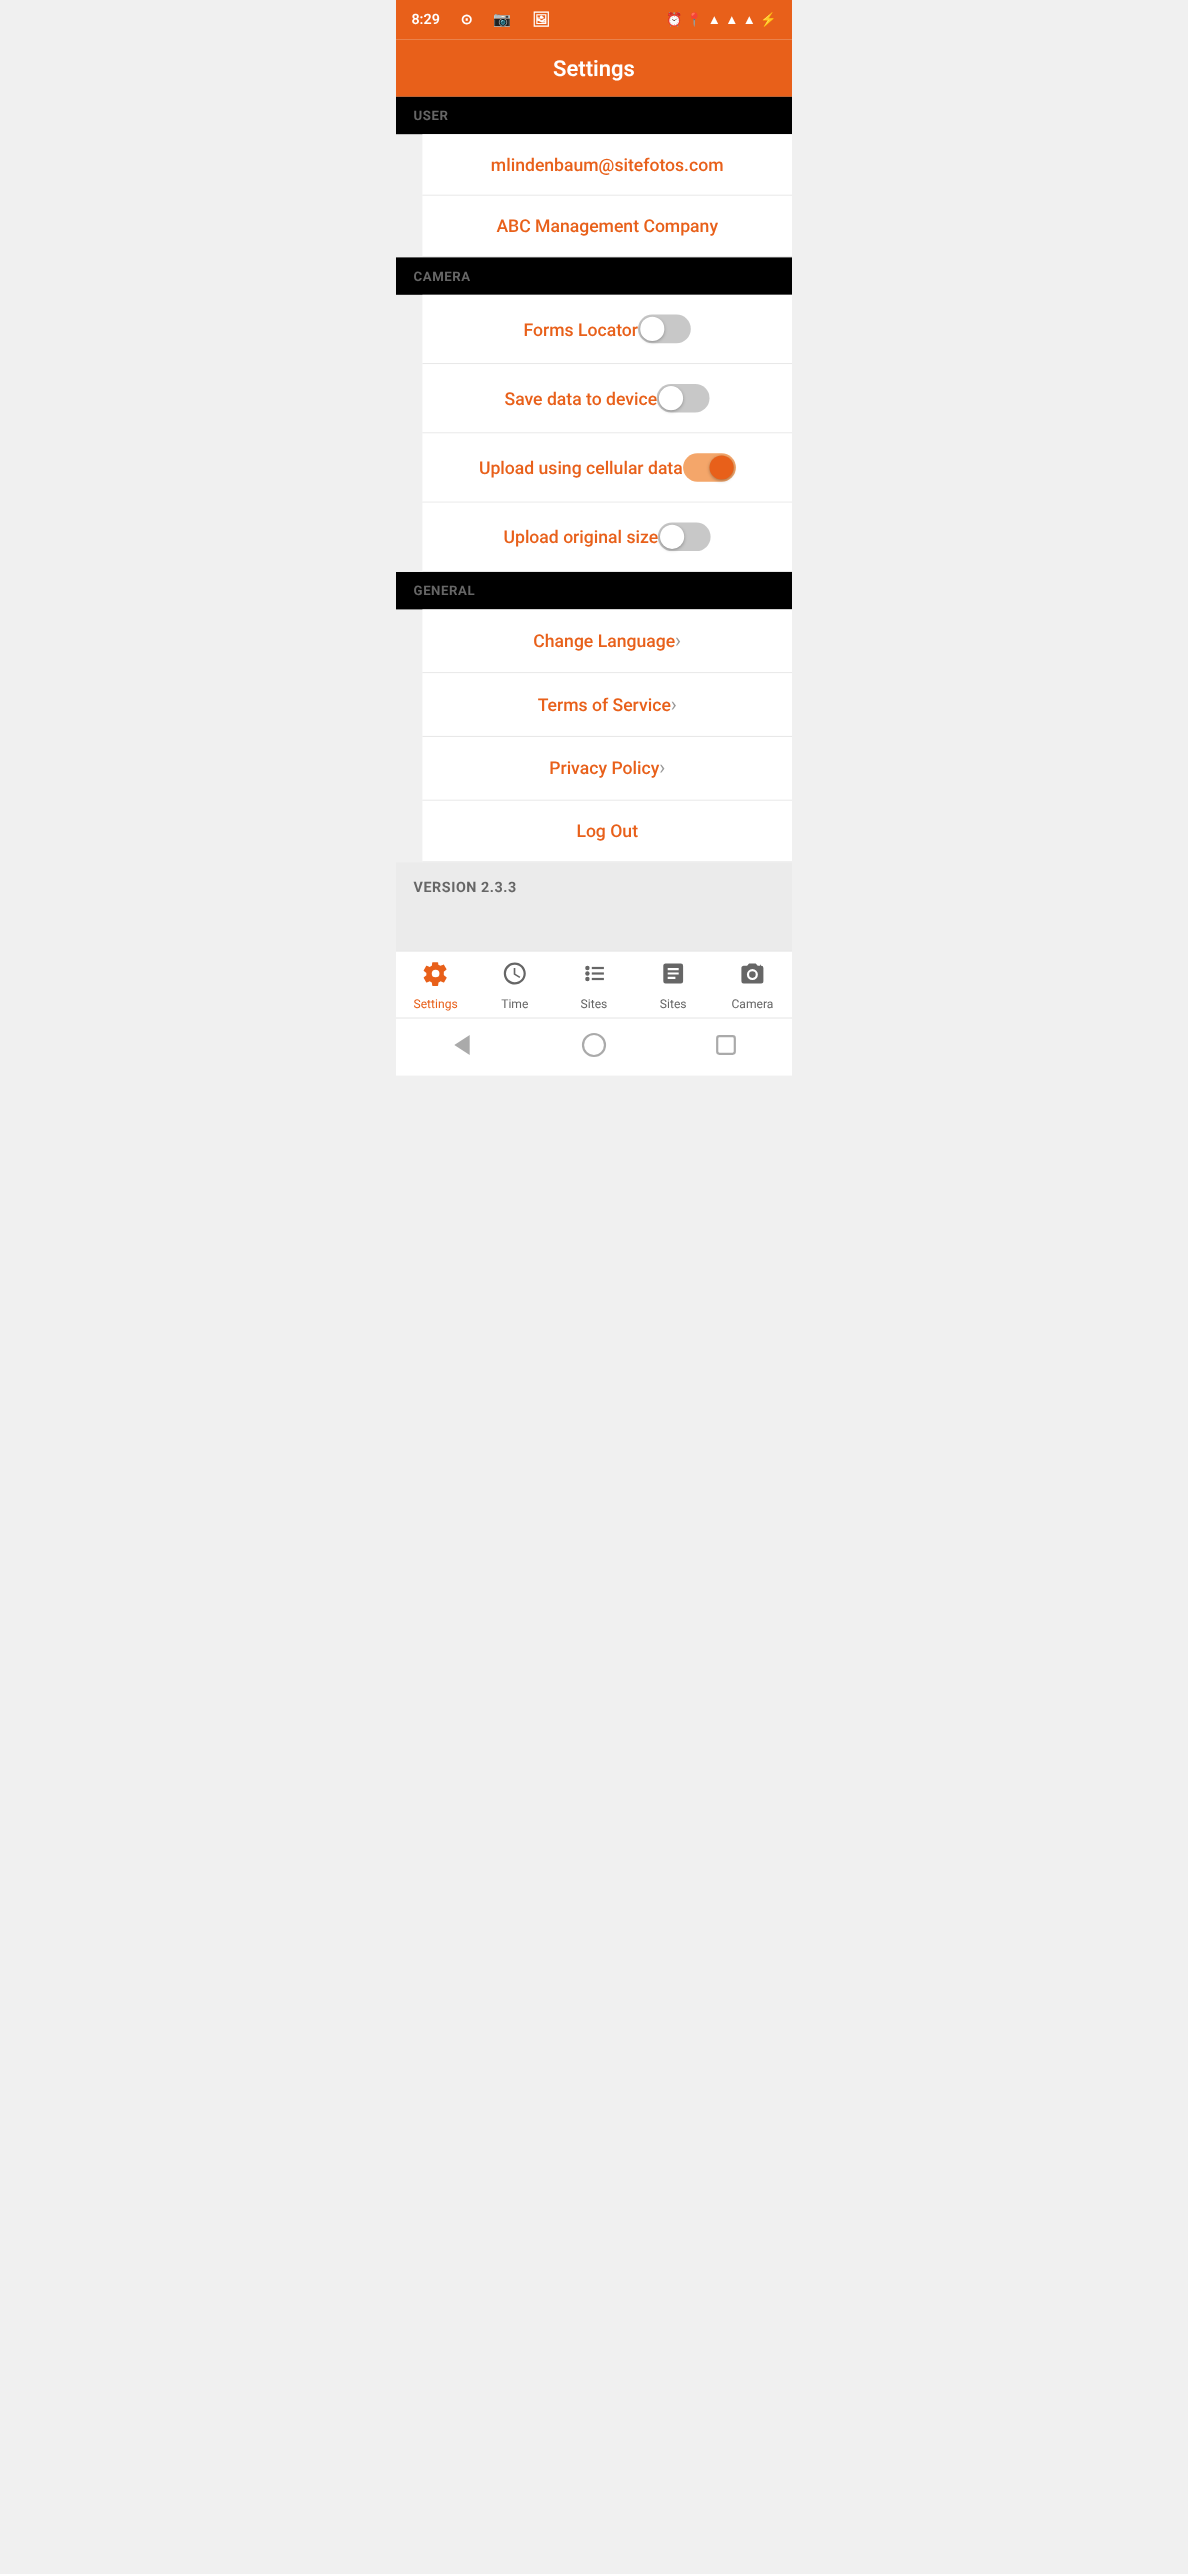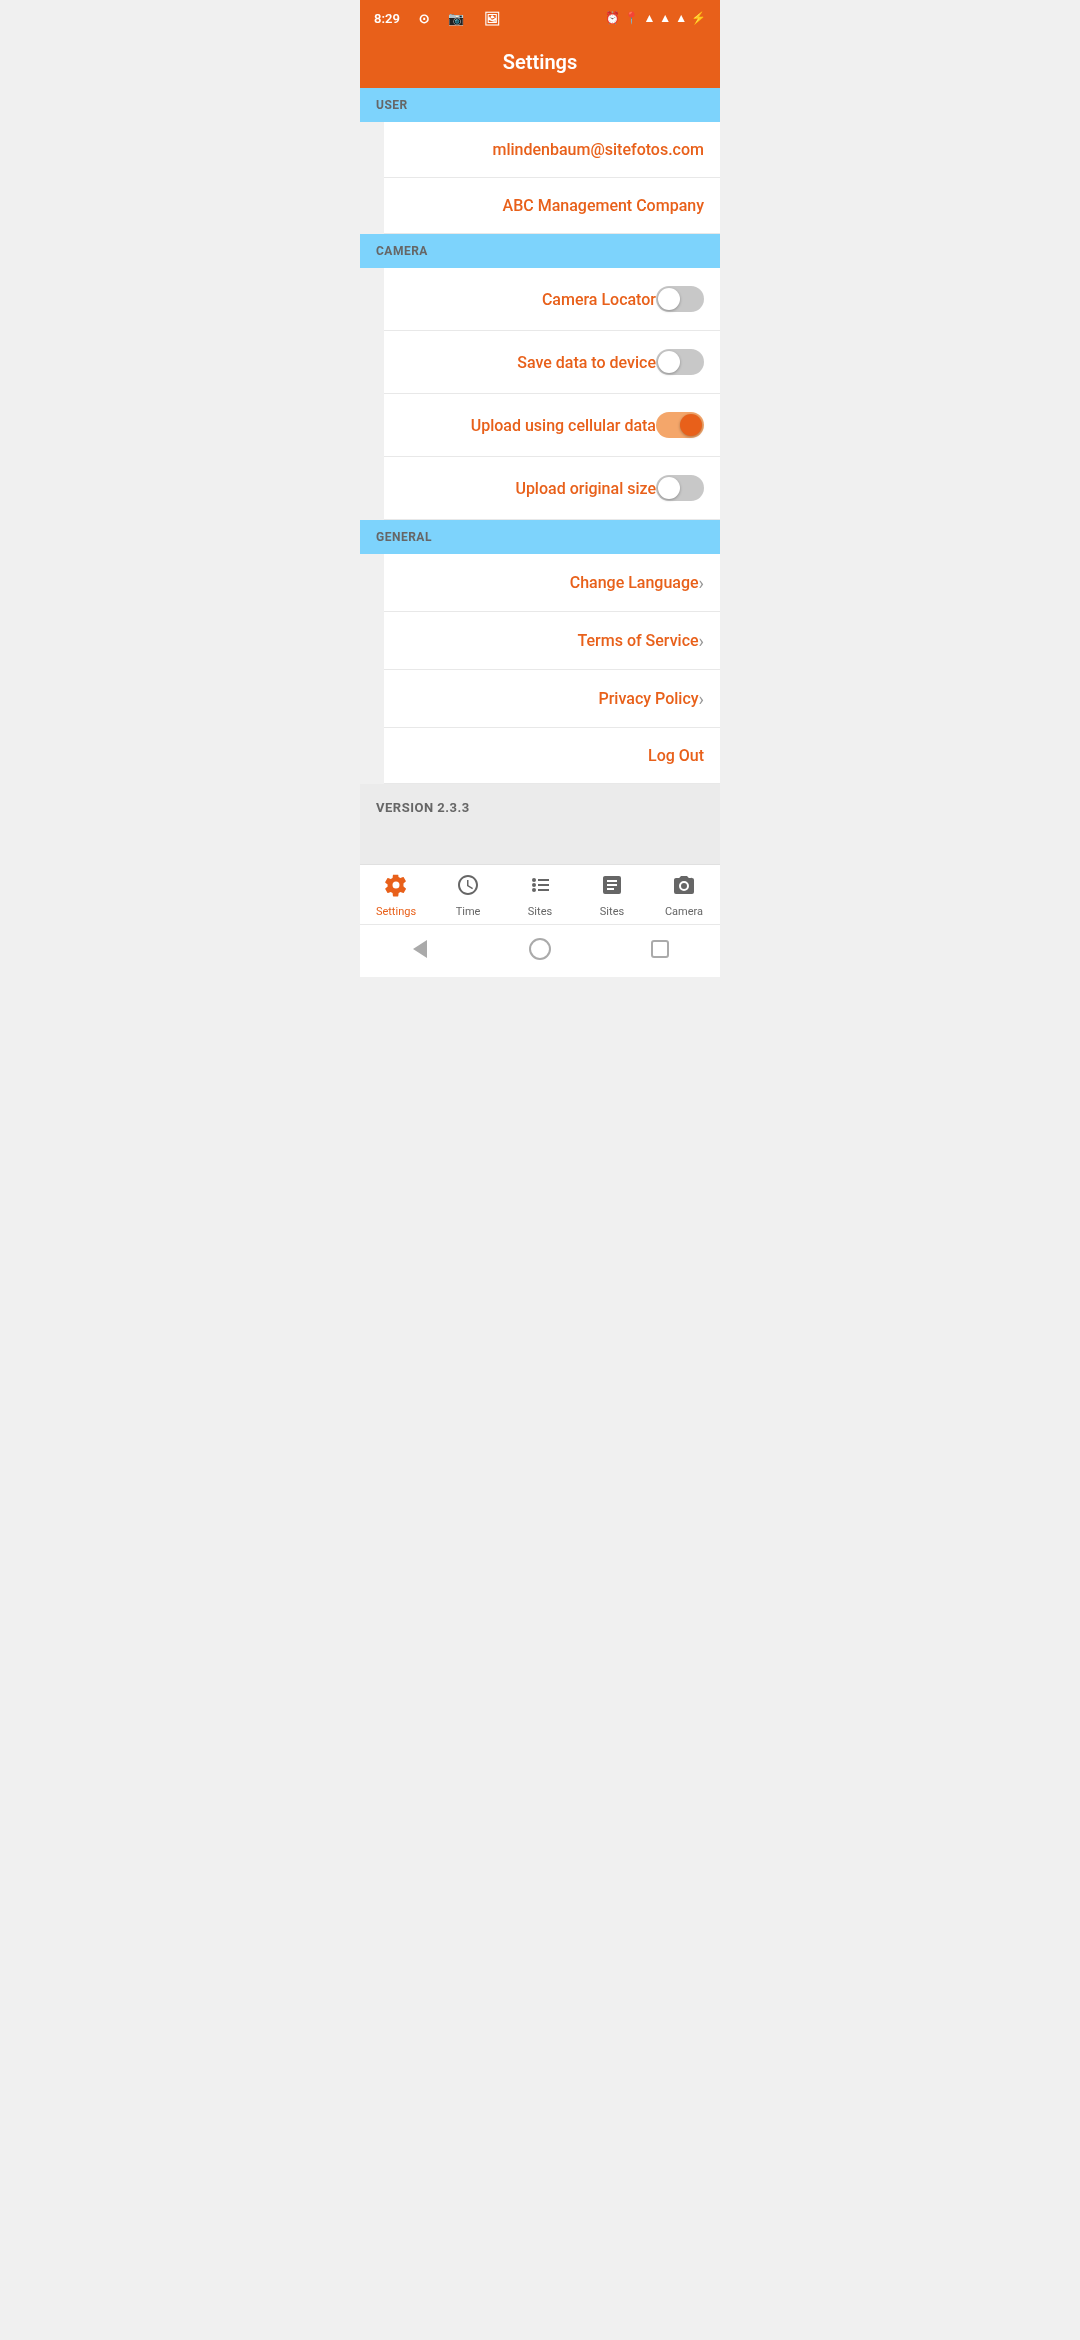--- a/index.html
+++ b/index.html
@@ -35,36 +35,36 @@
       background: #e8601a;
       color: white;
       text-align: center;
       padding: 14px;
       font-size: 20px;
       font-weight: 600;
     }
 
     
     .section-header {
-      background: #7dd3fc;
+      background: #000000;
       padding: 10px 16px;
       font-size: 12px;
       font-weight: 700;
       color: #666;
       letter-spacing: 0.5px;
     }
 
     
     .list-item {
       background: white;
       padding: 18px 16px;
       border-bottom: 1px solid #e8e8e8;
       display: flex;
       align-items: center;
-      justify-content: flex-end;
+      justify-content: center;
       cursor: pointer;
       margin-left: 24px;
     }
     .list-item-text {
       font-size: 16px;
       color: #e8601a;
       font-weight: 500;
     }
     .list-item-arrow {
       font-size: 18px;
@@ -214,21 +214,21 @@
 </div>
 <div class="list-item">
   <span class="list-item-text">ABC Management Company</span>
 </div>
 
 <div class="section-header">
   <span>CAMERA</span>
 </div>
 
 <div class="list-item">
-  <span class="list-item-text">Camera Locator</span>
+  <span class="list-item-text">Forms Locator</span>
   <div class="toggle-container">
     <div class="toggle-track off">
       <div class="toggle-thumb off"></div>
     </div>
   </div>
 </div>
 
 <div class="list-item">
   <span class="list-item-text">Save data to device</span>
   <div class="toggle-container">

